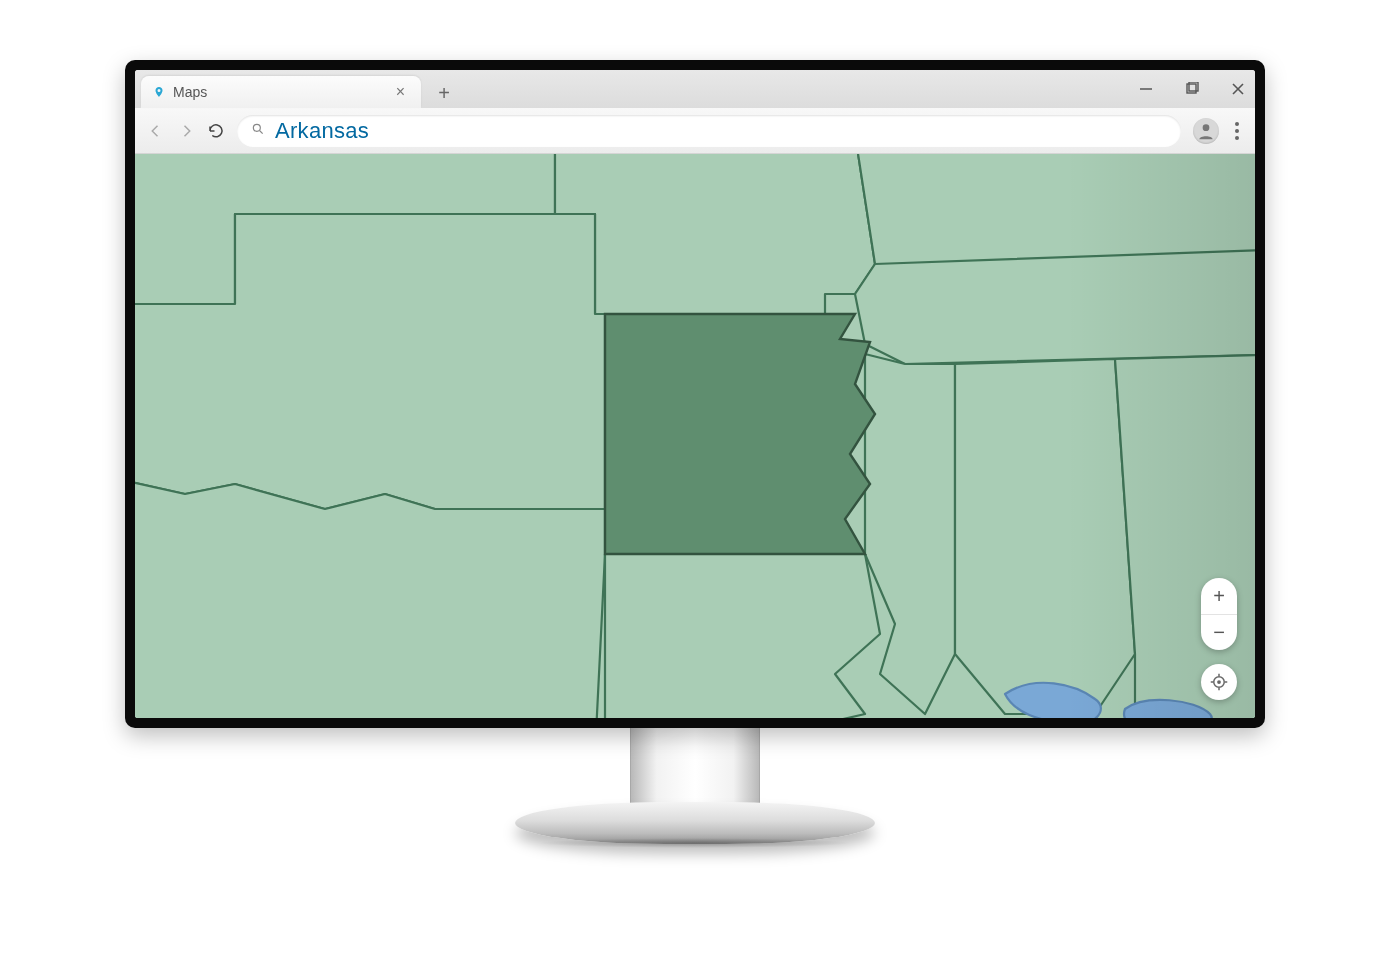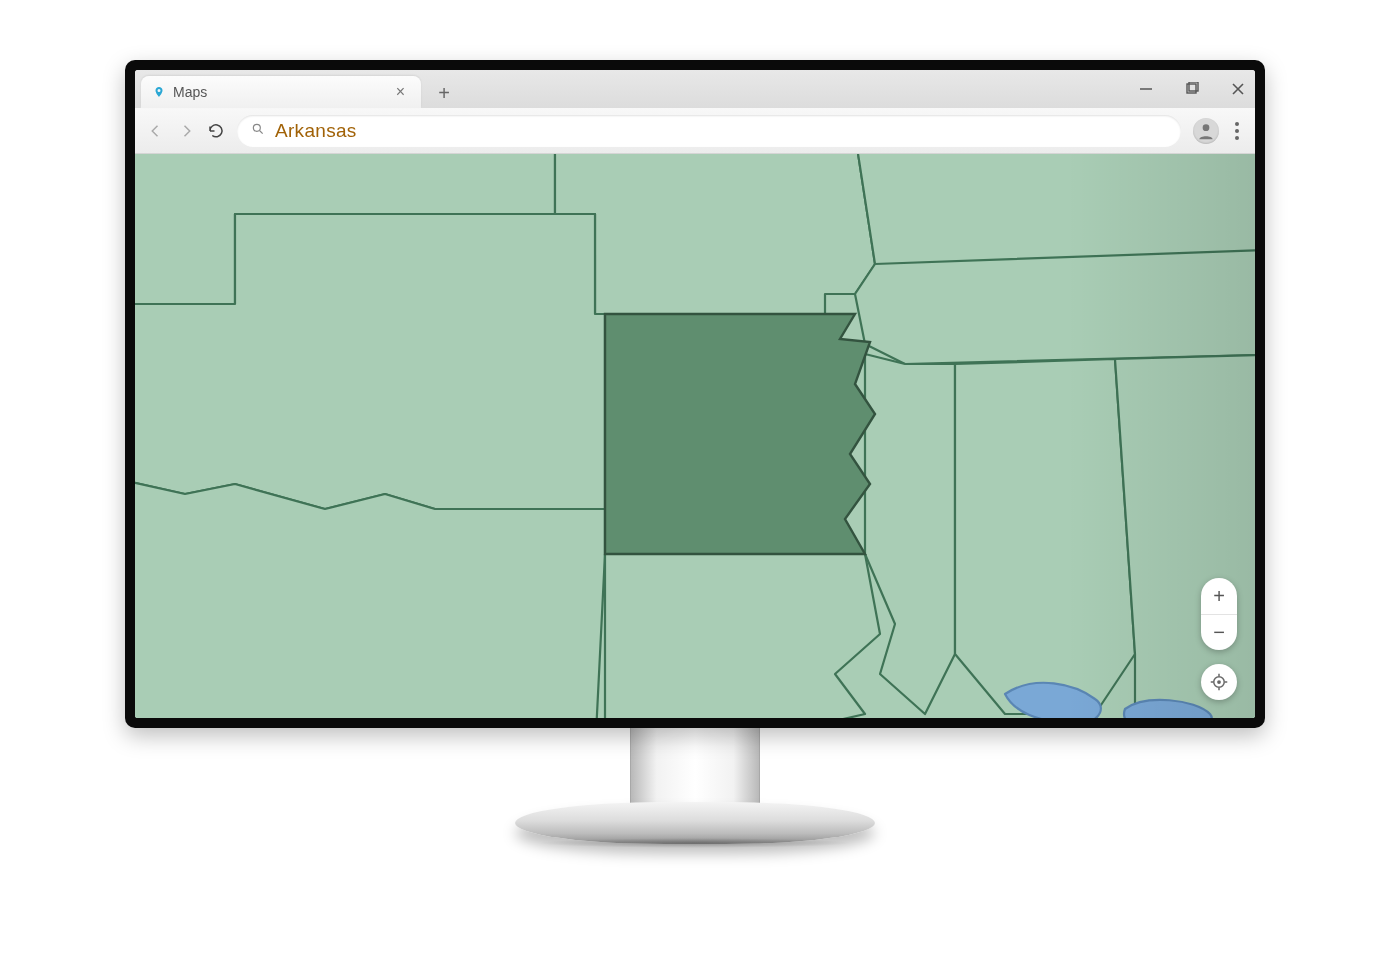--- a/index.html
+++ b/index.html
@@ -114,22 +114,22 @@
       border-radius: 16px;
       display: flex;
       align-items: center;
       padding: 0 14px;
       gap: 10px;
       box-shadow: inset 0 1px 2px rgba(0,0,0,0.12);
     }
     .omnibox .search-glyph { color: #888; }
     .omnibox-text {
       flex: 1;
-      font-size: 19px;
-      color: #a16207;
+      font-size: 22px;
+      color: #0369a1;
       letter-spacing: 0.3px;
     }
     .avatar {
       width: 26px;
       height: 26px;
       border-radius: 50%;
       background: #d8d8d8;
       display:flex; align-items:center; justify-content:center;
       box-shadow: inset 0 -1px 2px rgba(0,0,0,0.15);
     }

